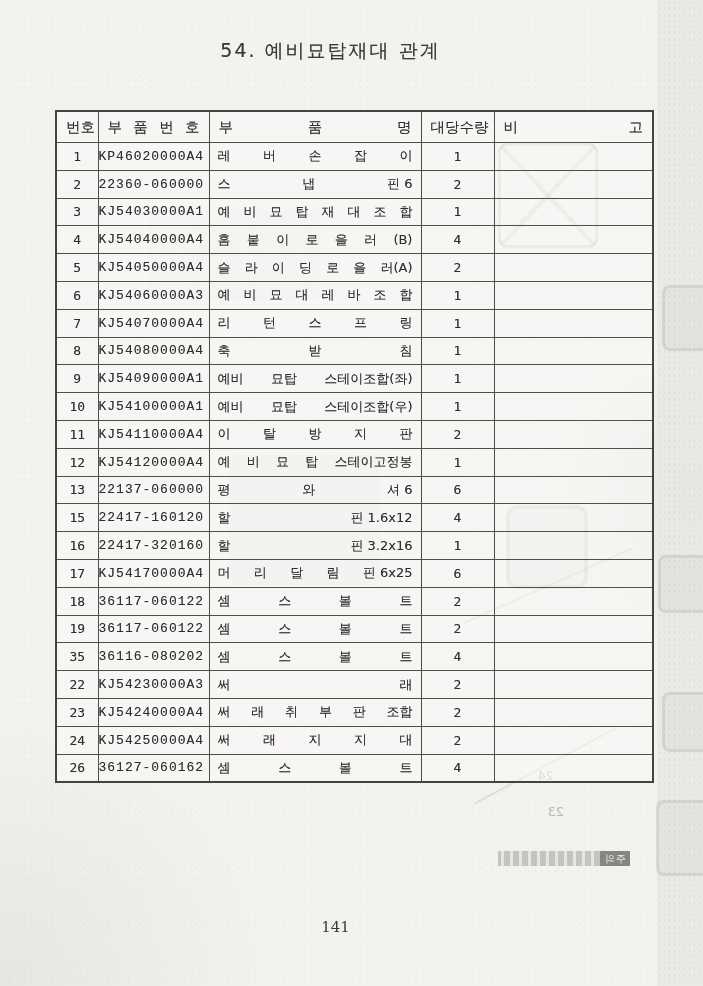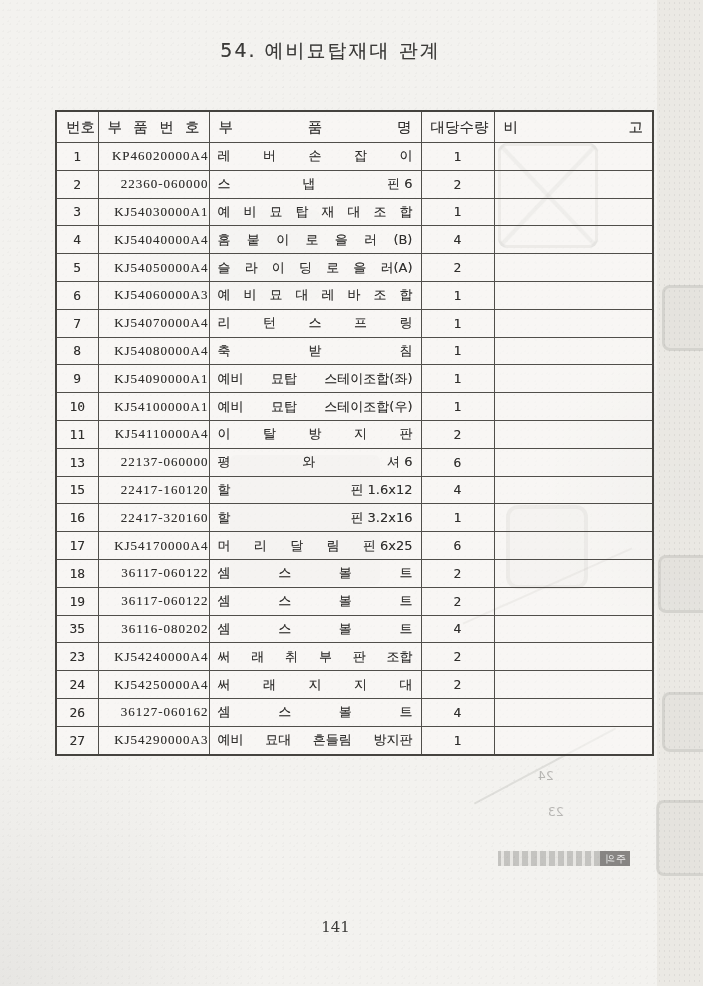--- a/index.html
+++ b/index.html
@@ -49,22 +49,22 @@
   }
   table.parts { border:2.5px solid #45433f; }
   table.parts thead th { height:30px; font-size:14.5px; }
   table.parts tbody td { height:26.8px; font-size:13px; }
   .spread {
     display:flex; justify-content:space-between; align-items:center;
     padding:0 8px; width:100%; box-sizing:border-box;
   }
   th .spread { padding:0 9px; }
   .c-no  { text-align:center; font-family:"DejaVu Sans Mono", monospace; font-size:12.5px; }
-  .c-pn  { font-family:Liberation Serif, serif; font-size:12px; letter-spacing:1px;
-           text-align:right; padding-left:5px; }
+  .c-pn  { font-family:Liberation Mono, monospace; font-size:12px; letter-spacing:1px;
+           text-align:left; padding-left:5px; }
   .c-name{ font-size:13.5px; }
   .c-qty { text-align:center; font-family:"DejaVu Sans Mono", monospace; font-size:12.5px; }
   .c-rem { }
   .page-number {
     position:absolute; top:918px; left:0; width:100%;
     transform:translateX(-16px);
     text-align:center; font-size:15px;
     font-family:"DejaVu Serif", serif; color:#3c3b39;
   }
   
@@ -355,20 +355,35 @@
               <span>탈</span>
               <span>방</span>
               <span>지</span>
               <span>판</span>
             </div>
           </td>
           <td class="c-qty">2</td>
           <td class="c-rem"></td>
         </tr>
         <tr>
+          <td class="c-no">12</td>
+          <td class="c-pn">KJ54120000A4</td>
+          <td class="c-name">
+            <div class="spread">
+              <span>예</span>
+              <span>비</span>
+              <span>묘</span>
+              <span>탑</span>
+              <span>스테이고정봉</span>
+            </div>
+          </td>
+          <td class="c-qty">1</td>
+          <td class="c-rem"></td>
+        </tr>
+        <tr>
           <td class="c-no">13</td>
           <td class="c-pn">22137-060000</td>
           <td class="c-name">
             <div class="spread">
               <span>평</span>
               <span>와</span>
               <span>셔 6</span>
             </div>
           </td>
           <td class="c-qty">6</td>
@@ -446,20 +461,32 @@
           <td class="c-pn">36116-080202</td>
           <td class="c-name">
             <div class="spread">
               <span>셈</span>
               <span>스</span>
               <span>볼</span>
               <span>트</span>
             </div>
           </td>
           <td class="c-qty">4</td>
+          <td class="c-rem"></td>
+        </tr>
+        <tr>
+          <td class="c-no">22</td>
+          <td class="c-pn">KJ54230000A3</td>
+          <td class="c-name">
+            <div class="spread">
+              <span>써</span>
+              <span>래</span>
+            </div>
+          </td>
+          <td class="c-qty">2</td>
           <td class="c-rem"></td>
         </tr>
         <tr>
           <td class="c-no">23</td>
           <td class="c-pn">KJ54240000A4</td>
           <td class="c-name">
             <div class="spread">
               <span>써</span>
               <span>래</span>
               <span>취</span>
@@ -493,32 +520,18 @@
             <div class="spread">
               <span>셈</span>
               <span>스</span>
               <span>볼</span>
               <span>트</span>
             </div>
           </td>
           <td class="c-qty">4</td>
           <td class="c-rem"></td>
         </tr>
-        <tr>
-          <td class="c-no">27</td>
-          <td class="c-pn">KJ54290000A3</td>
-          <td class="c-name">
-            <div class="spread">
-              <span>예비</span>
-              <span>묘대</span>
-              <span>흔들림</span>
-              <span>방지판</span>
-            </div>
-          </td>
-          <td class="c-qty">1</td>
-          <td class="c-rem"></td>
-        </tr>
       </tbody>
   </table>
 
   <div class="page-number">141</div>
 
 </div>
 
 </body></html>

